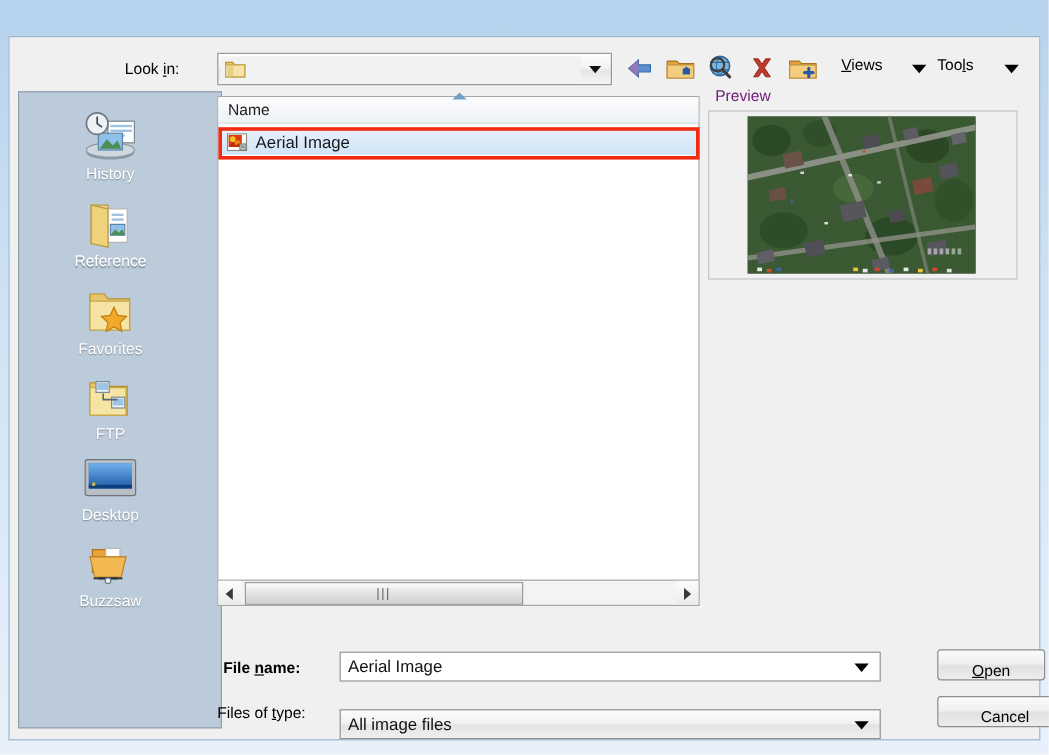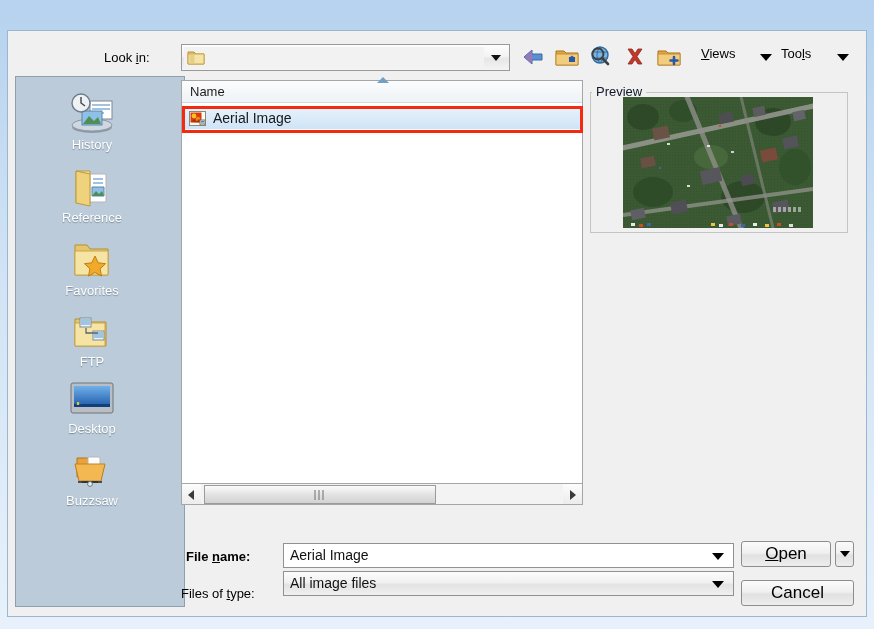--- a/index.html
+++ b/index.html
@@ -172,65 +172,66 @@
     position: absolute; top: 0; width: 1px; height: 10px; background: #6f6f6f;
   }
 
   
   #preview-group {
     position: absolute; left: 590px; top: 92px; width: 258px; height: 141px;
     border: 1px solid #c4c4c4; background: #f0f0f0;
     box-sizing: border-box;
   }
   #preview-legend {
-    position: absolute; left: 592px; top: 84px;
+    position: absolute; left: 592px; top: 72px;
     background: #f0f0f0; padding: 0 4px;
-    font-size: 13px; color: #0f172a;
+    font-size: 13px; color: #701a75;
   }
   #preview-img {
     position: absolute; left: 623px; top: 97px; width: 190px; height: 131px;
     overflow: hidden; background: #2e4428;
   }
   #preview-img svg { display: block; }
 
   
   #fn-label { left: 186px; top: 549px; font-weight: bold; }
   #ft-label { left: 181px; top: 586px; }
 
   #fn-combo {
     position: absolute; left: 283px; top: 543px; width: 451px; height: 25px;
     background: #ffffff; border: 1px solid #919191; box-sizing: border-box;
     cursor: text;
   }
   #fn-value {
     position: absolute; left: 6px; top: 3px; font-size: 14px; color: #111;
   }
   #ft-combo {
-    position: absolute; left: 283px; top: 571px; width: 451px; height: 25px;
+    position: absolute; left: 283px; top: 591px; width: 451px; height: 25px;
     background: linear-gradient(180deg,#fcfcfc 0%,#f1f1f1 45%,#e3e3e3 55%,#f0f0f0 100%);
     border: 1px solid #919191; box-sizing: border-box;
     cursor: pointer;
   }
   #ft-value {
     position: absolute; left: 6px; top: 3px; font-size: 14px; color: #111;
   }
   .combo-arrow {
     position: absolute; right: 9px; top: 9px; width: 0; height: 0;
     border-left: 6px solid transparent; border-right: 6px solid transparent;
     border-top: 7px solid #000;
   }
 
   .btn {
     position: absolute;
     background: linear-gradient(180deg,#fbfbfb 0%, #f0f0f0 45%, #e1e1e1 55%, #ededed 100%);
     border: 1px solid #8d8d8d; border-radius: 3px;
     box-sizing: border-box;
-    font-size: 17px; color: #000;
-    display: flex; align-items: center; justify-content: center;
-    cursor: pointer;
+    font-size: 13px; color: #000;
+    display: flex; align-items: flex-end; justify-content: center;
+    cursor: pointer;
+    margin-left: 40px;
   }
   #open-btn  { left: 741px; top: 541px; width: 90px; height: 26px; }
   #open-drop { left: 835px; top: 541px; width: 19px; height: 26px; }
   #cancel-btn{ left: 741px; top: 580px; width: 113px; height: 26px; }
   #open-drop .arrow {
     width: 0; height: 0;
     border-left: 5px solid transparent; border-right: 5px solid transparent;
     border-top: 6px solid #000;
   }
   .mn { text-decoration: underline; }

